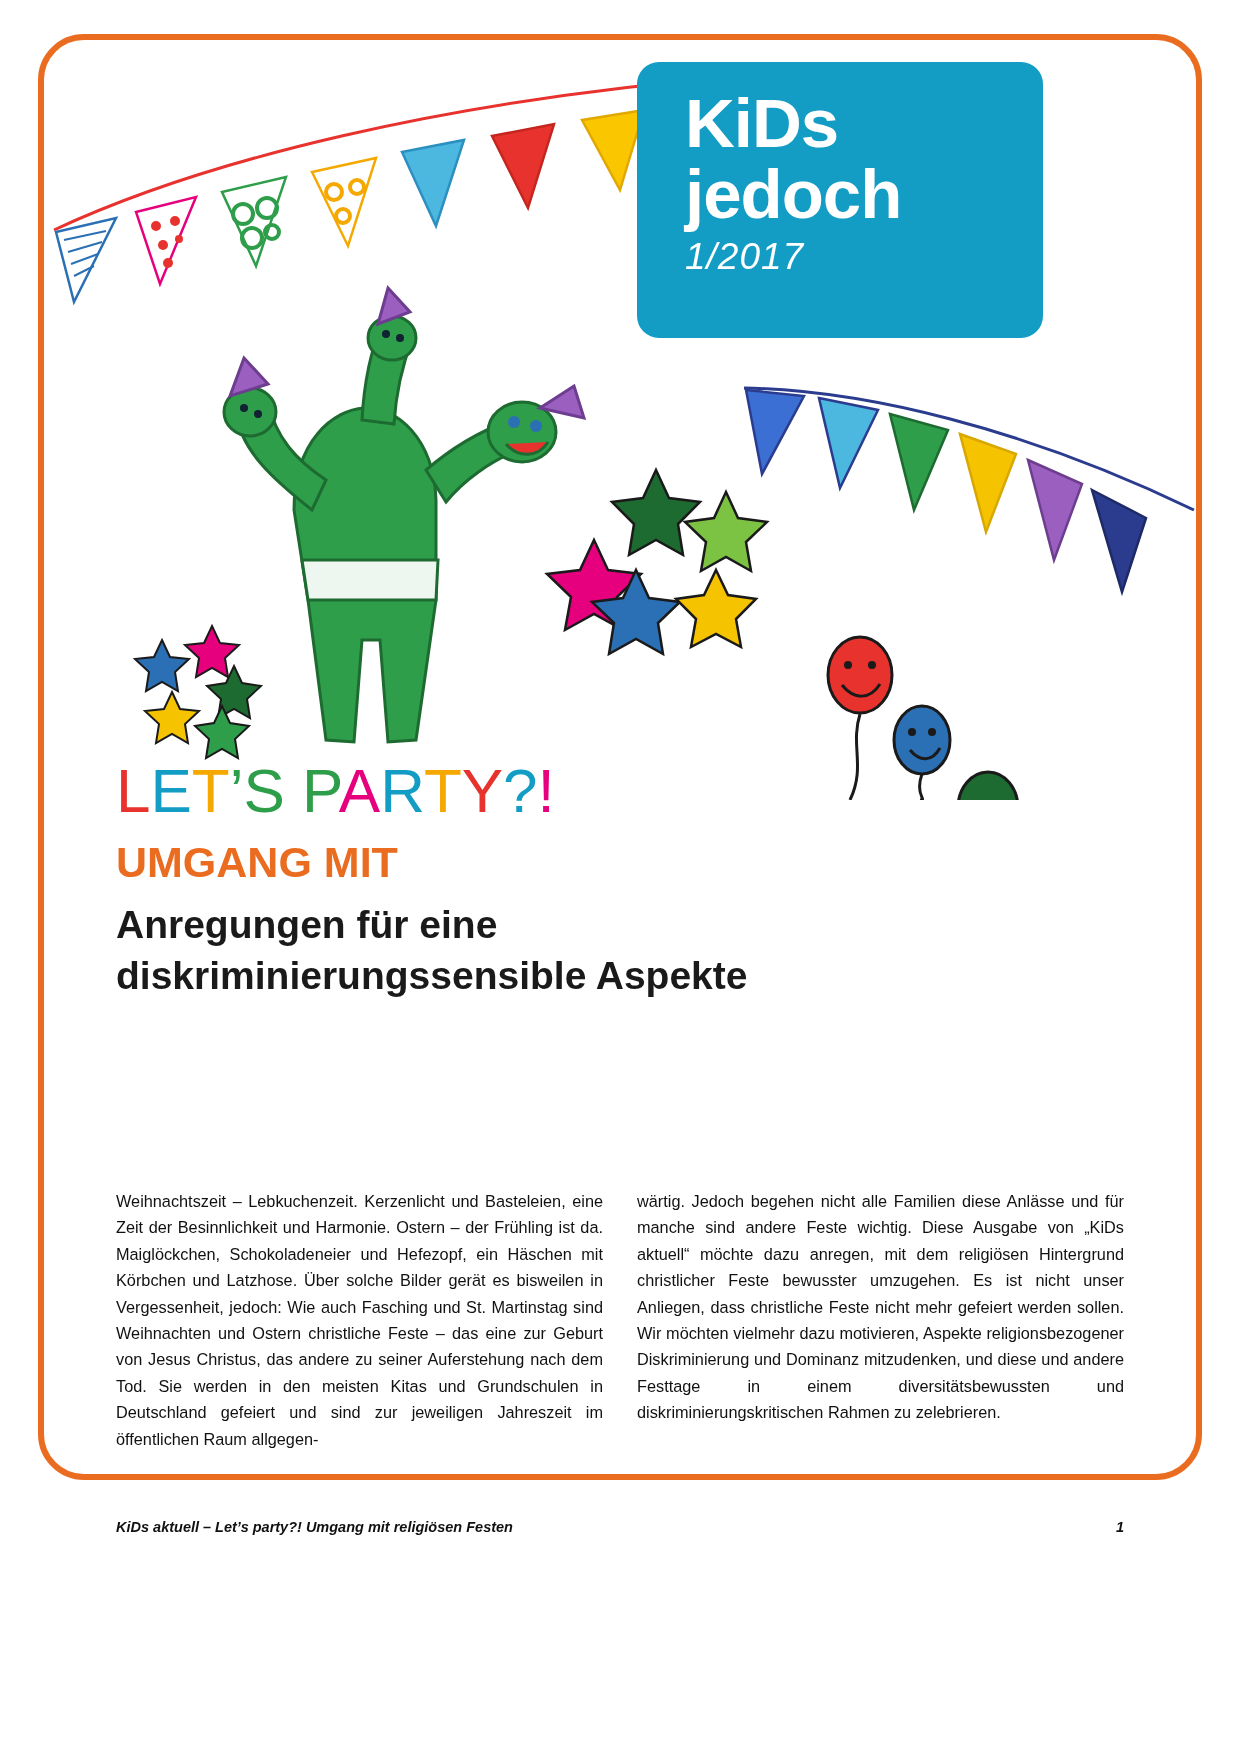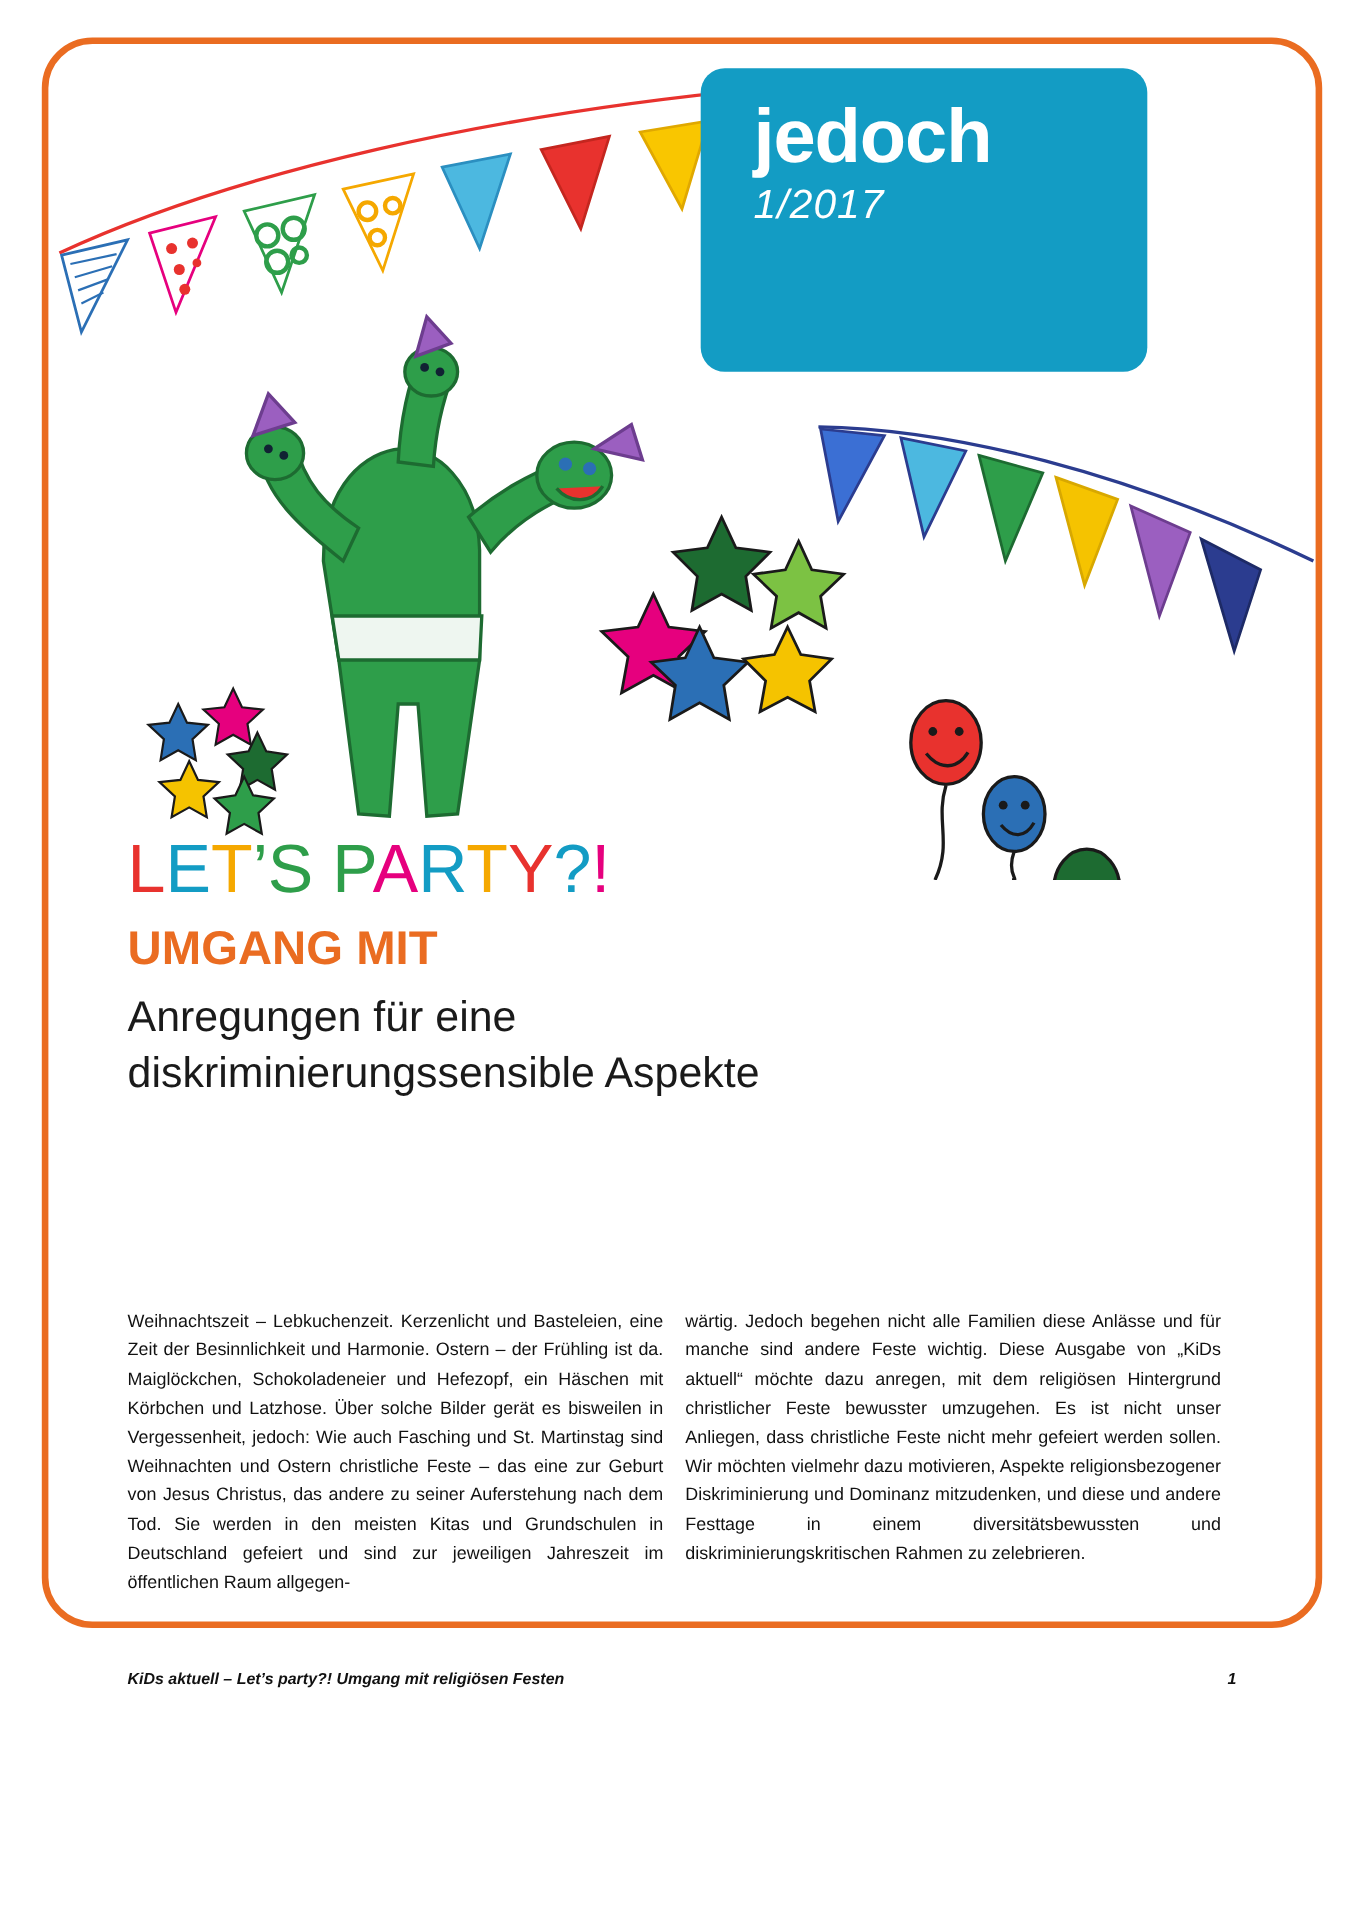--- a/index.html
+++ b/index.html
@@ -98,31 +98,31 @@
     color: #ea6c21;
     line-height: 1.12;
     margin-top: 16px;
     letter-spacing: 0px;
   }
   .subtitle {
     font-size: 39px;
     color: #1a1a1a;
     line-height: 1.3;
     margin-top: 14px;
-    font-weight: normal;
+    font-weight: bold;
   }
 
   
   .columns {
     position: absolute;
     left: 116px;
     top: 1188px;
     width: 1008px;
     display: flex;
-    gap: 20px;
+    gap: 34px;
   }
   .col {
     width: 487px;
     font-size: 16.3px;
     line-height: 1.62;
     color: #111111;
     text-align: justify;
     hyphens: manual;
   }
   .col p { margin: 0; }
@@ -266,20 +266,21 @@
 
         <ellipse cx="944" cy="768" rx="30" ry="36" fill="#1d6b31" stroke="#1a1a1a" stroke-width="3"></ellipse>
       </g>
     </svg>
   </div>
 
   <div class="frame"></div>
 
   <div class="issue-box">
     <div class="mag-title">
+      <div>KiDs</div>
       <div>jedoch</div>
     </div>
     <div class="issue-no">1/2017</div>
   </div>
 
   <div class="headline-wrap">
     <div class="lets-party" id="lets-party"><span style="color: rgb(232, 50, 46);">L</span><span style="color: rgb(19, 156, 196);">E</span><span style="color: rgb(245, 168, 0);">T</span><span style="color: rgb(46, 158, 74);">’</span><span style="color: rgb(46, 158, 74);">S</span><span style="color: rgb(255, 255, 255);">&nbsp;</span><span style="color: rgb(46, 158, 74);">P</span><span style="color: rgb(230, 0, 126);">A</span><span style="color: rgb(19, 156, 196);">R</span><span style="color: rgb(245, 168, 0);">T</span><span style="color: rgb(232, 50, 46);">Y</span><span style="color: rgb(19, 156, 196);">?</span><span style="color: rgb(230, 0, 126);">!</span></div>
     <div class="headline-main">
       <div>UMGANG MIT</div>
     </div>

